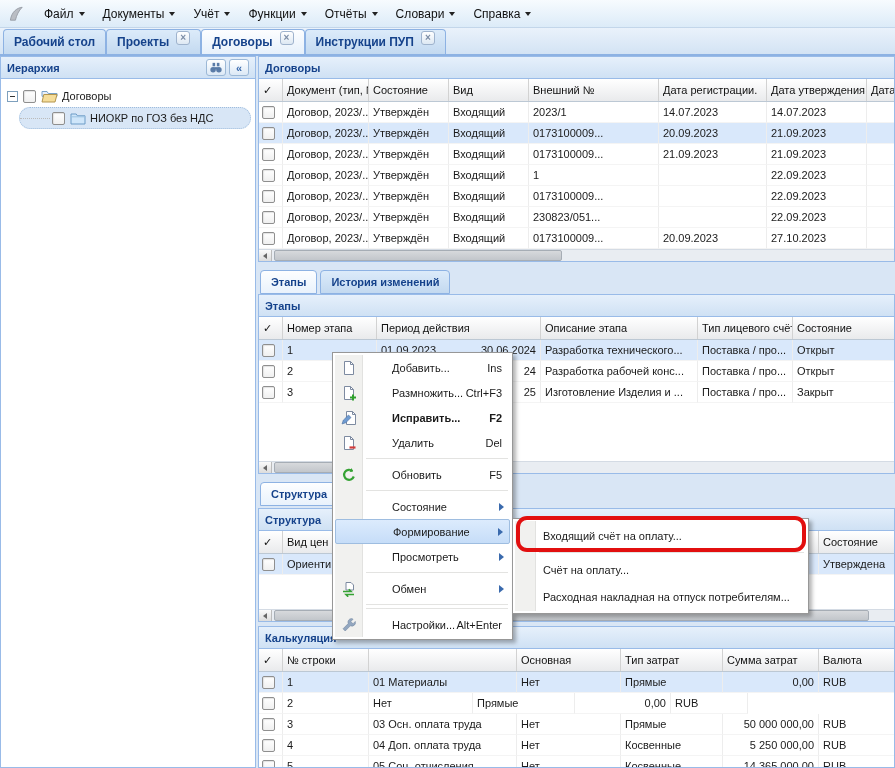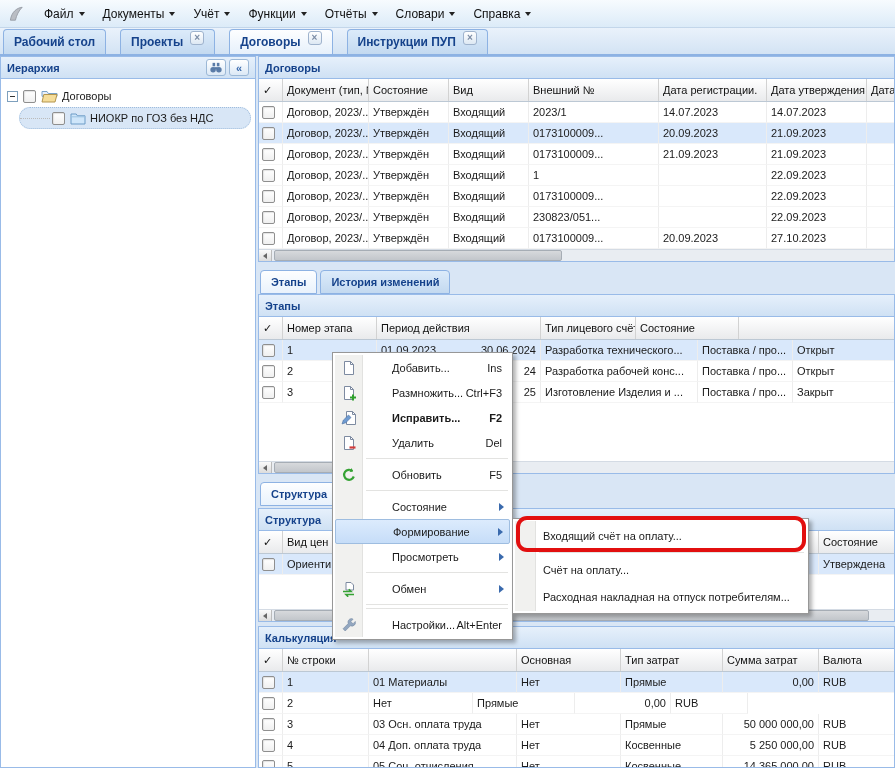--- a/index.html
+++ b/index.html
@@ -12,21 +12,21 @@
     background:linear-gradient(#f7fbfe,#dcebf8); border-bottom:1px solid #c3d6ea;
     display:flex; align-items:center; }
   .logo { width:18px; height:18px; margin:0 10px 0 7px; }
   .menu-item { padding:4px 9px; font-size:12px; color:#111; cursor:default; display:flex; align-items:center; }
   .caret { width:0; height:0; border-left:3.5px solid transparent; border-right:3.5px solid transparent;
     border-top:4px solid #222; margin-left:5px; }
 
   
   #tabbar { position:absolute; left:0; top:28px; width:895px; height:28px;
     background:linear-gradient(#eaf2fb,#d3e3f4); border-bottom:2px solid #8db2e3; display:flex; align-items:flex-end; padding-left:3px; }
-  .wtab { height:25px; margin-right:14px; padding:4px 10px; display:flex; align-items:center;
+  .wtab { height:25px; margin-right:0; padding:4px 10px; display:flex; align-items:center;
     border:1px solid #8db2e3; border-bottom:none; border-radius:4px 4px 0 0;
     background:linear-gradient(#dcebfa,#c3d9f0); color:#15428b; font-weight:bold; font-size:12px; }
   .wtab.active { background:linear-gradient(#fdfeff,#e6f0fb); }
   .tab-x { width:14px; height:14px; margin-left:7px; margin-bottom:8px; border:1px solid #9fb3cd; border-radius:3px;
     background:linear-gradient(#fff,#dde8f3); color:#7b8ca5; font-size:10px; line-height:12px; text-align:center; font-weight:bold; }
 
   
   #sidebar { position:absolute; left:0; top:56px; width:256px; height:712px; background:#fff; border:1px solid #99bbe8; }
   .panel-hdr { height:22px; background:linear-gradient(#e6f0fb,#cfe1f4); border-bottom:1px solid #99bbe8;
     color:#15428b; font-weight:bold; display:flex; align-items:center; padding:0 6px; }
@@ -316,20 +316,21 @@
   </div>
 
   <div class="panel" style="left:258px; top:294px; width:637px; height:180px;">
     <div class="panel-hdr">
         <span>Этапы</span>
       </div>
     <div class="grid-hdr ts">
       <div class="hcell c0">✓</div>
       <div class="hcell c1">Номер этапа</div>
       <div class="hcell c2">Период действия</div>
+      <div class="hcell c3">Описание этапа</div>
       <div class="hcell c4">Тип лицевого счёт</div>
       <div class="hcell c5">Состояние</div>
     </div>
     <div class="grid-row ts sel">
       <div class="cell c0 ck">
           <span class="chk"></span>
         </div>
       <div class="cell c1">1</div>
       <div class="cell c2 period">
           <span>01.09.2023</span>

